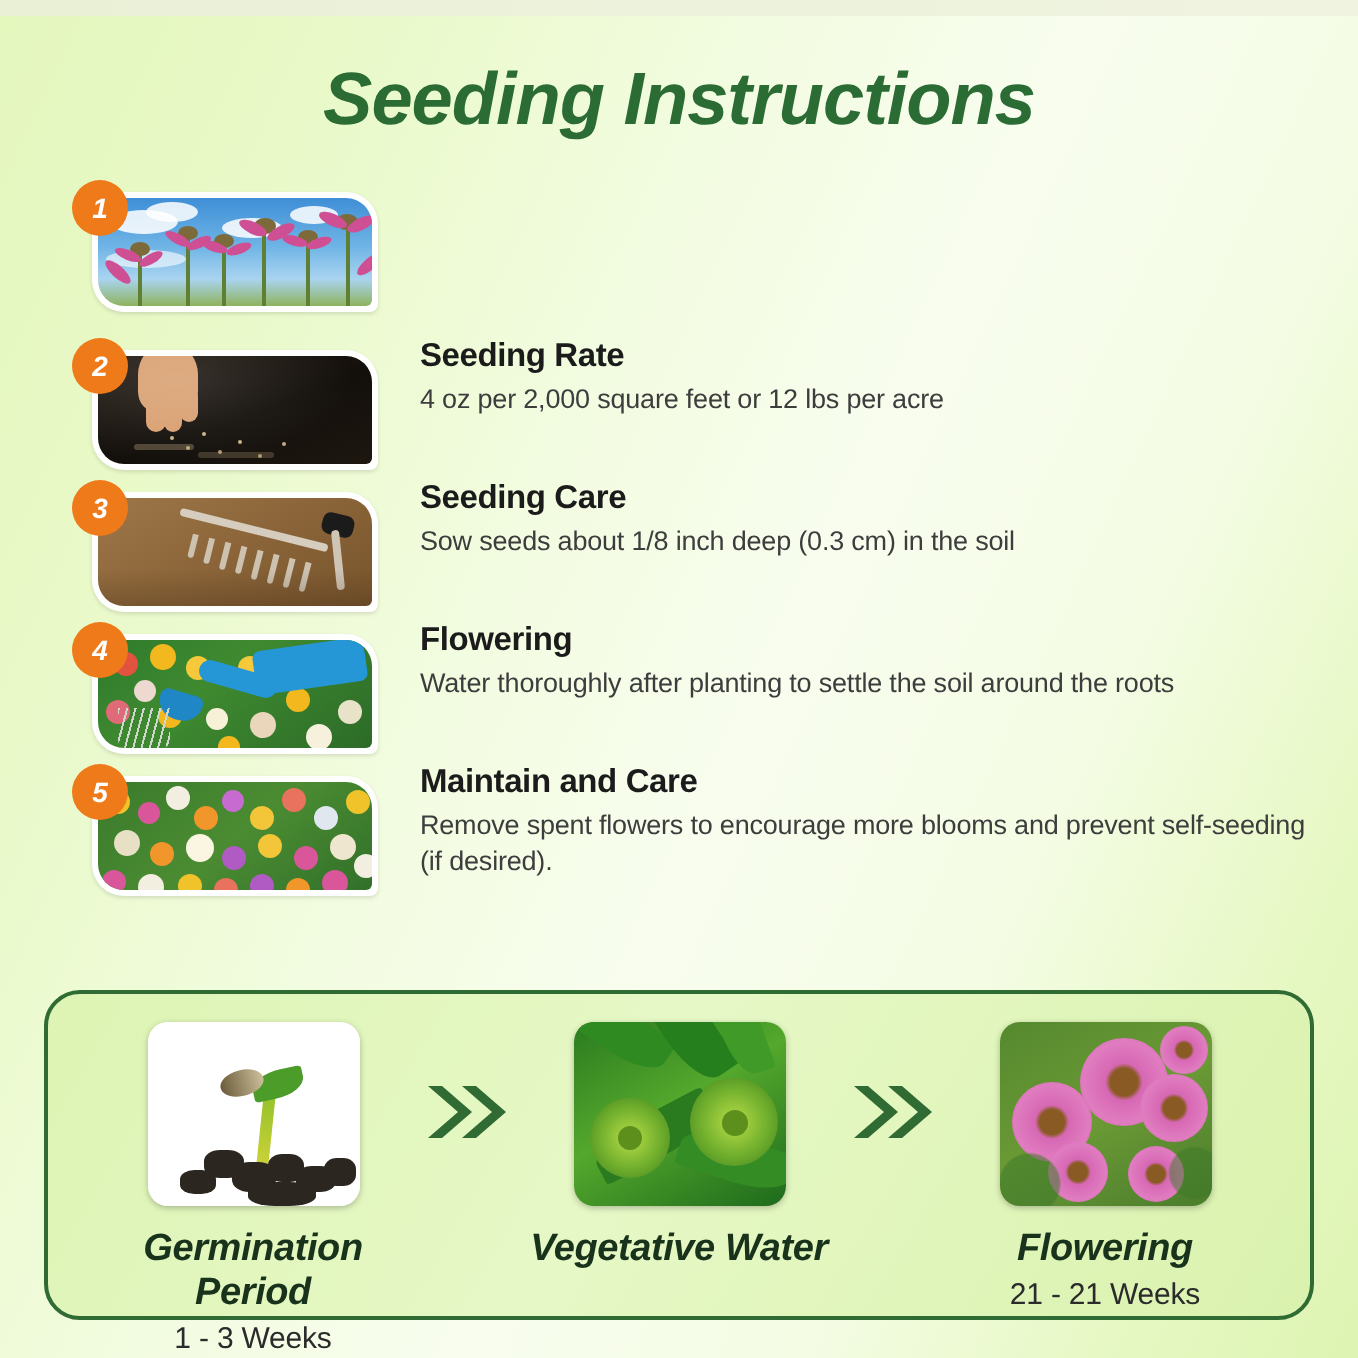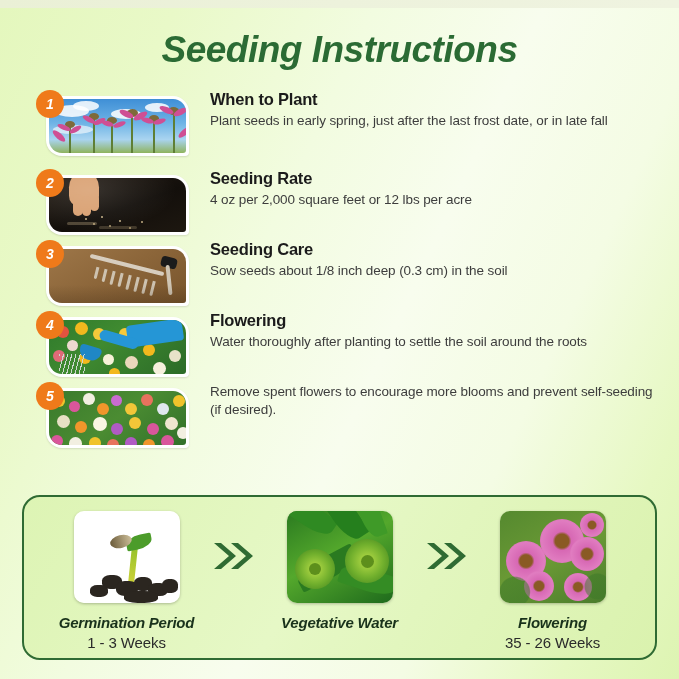--- a/index.html
+++ b/index.html
@@ -157,21 +157,21 @@
     width: 106px;
     height: 92px;
     margin: 0 auto;
     border-radius: 10px;
     overflow: hidden;
     position: relative;
     box-shadow: 0 1px 3px rgba(0,0,0,0.25);
   }
   .tl-name {
     margin-top: 11px;
-    font-size: 15px;
+    font-size: 19px;
     font-weight: bold;
     font-style: italic;
     color: #19321b;
     letter-spacing: -0.2px;
   }
   .tl-dur {
     margin-top: 3px;
     font-size: 15px;
     color: #2b2b2b;
     letter-spacing: -0.1px;
@@ -264,24 +264,20 @@
             <div class="petal-pink" style="left:92px;top:19px;width:13px;height:5px;transform:rotate(15deg);"></div>
             <div class="petal-pink" style="left:104px;top:20px;width:13px;height:5px;transform:rotate(-18deg);"></div>
             <div class="petal-pink" style="left:110px;top:8px;width:15px;height:6px;transform:rotate(24deg);"></div>
             <div class="petal-pink" style="left:124px;top:10px;width:15px;height:6px;transform:rotate(-26deg);"></div>
             <div class="petal-pink" style="left:2px;top:34px;width:16px;height:6px;transform:rotate(42deg);"></div>
             <div class="petal-pink" style="left:128px;top:30px;width:16px;height:6px;transform:rotate(-40deg);"></div>
           </div>
         </div>
       </div>
       <div class="badge">1</div>
-      <div class="step-text">
-        <div class="step-title">When to Plant</div>
-        <div class="step-desc">Plant seeds in early spring, just after the last frost date, or in late fall</div>
-      </div>
     </div>
 
     <div class="step" id="step-1">
       <div class="step-thumb-wrap">
         <div class="step-thumb">
           <div class="art soil-dark">
             <div class="hand" style="left:20px;top:-6px;width:30px;height:34px;"></div>
             <div class="hand" style="left:24px;top:16px;width:10px;height:22px;border-radius:6px;"></div>
             <div class="hand" style="left:33px;top:18px;width:9px;height:20px;border-radius:6px;"></div>
             <div class="hand" style="left:41px;top:16px;width:9px;height:17px;border-radius:6px;"></div>
@@ -388,20 +384,21 @@
             <div class="dot" style="left:58px;top:48px;width:12px;height:12px;background:#e8725e;"></div>
             <div class="dot" style="left:76px;top:46px;width:12px;height:12px;background:#b05bc4;"></div>
             <div class="dot" style="left:94px;top:48px;width:12px;height:12px;background:#f0962b;"></div>
             <div class="dot" style="left:112px;top:44px;width:13px;height:13px;background:#d9569b;"></div>
             <div class="dot" style="left:128px;top:36px;width:12px;height:12px;background:#f2efe1;"></div>
           </div>
         </div>
       </div>
       <div class="badge">5</div>
       <div class="step-text">
+        <div class="step-title">Maintain and Care</div>
         <div class="step-desc">Remove spent flowers to encourage more blooms and prevent self-seeding (if desired).</div>
       </div>
     </div>
 
   </div>
 
   <div class="timeline">
     <div class="tl-row">
 
       <div class="tl-stage">
@@ -462,19 +459,19 @@
             <div class="pinkflower" style="left:70px;top:26px;width:34px;height:34px;"></div>
             <div class="pinkflower" style="left:24px;top:60px;width:30px;height:30px;"></div>
             <div class="pinkflower" style="left:64px;top:62px;width:28px;height:28px;"></div>
             <div class="pinkflower" style="left:80px;top:2px;width:24px;height:24px;"></div>
             <div class="dot" style="left:0;top:0;width:106px;height:92px;border-radius:0;background:
                radial-gradient(circle at 14% 88%, rgba(60,120,40,.55) 0 12%, rgba(0,0,0,0) 13%),
                radial-gradient(circle at 92% 82%, rgba(60,120,40,.5) 0 10%, rgba(0,0,0,0) 11%);"></div>
           </div>
         </div>
         <div class="tl-name">Flowering</div>
-        <div class="tl-dur">35 - 26 Weeks</div>
+        <div class="tl-dur">21 - 21 Weeks</div>
       </div>
 
     </div>
   </div>
 
 </div>
 
 </body></html>

